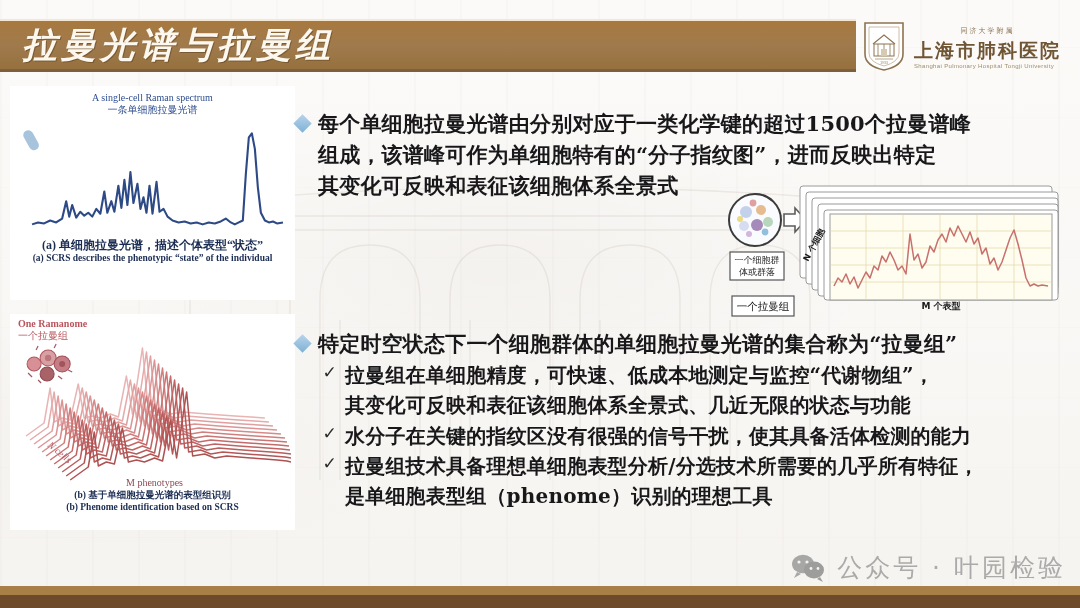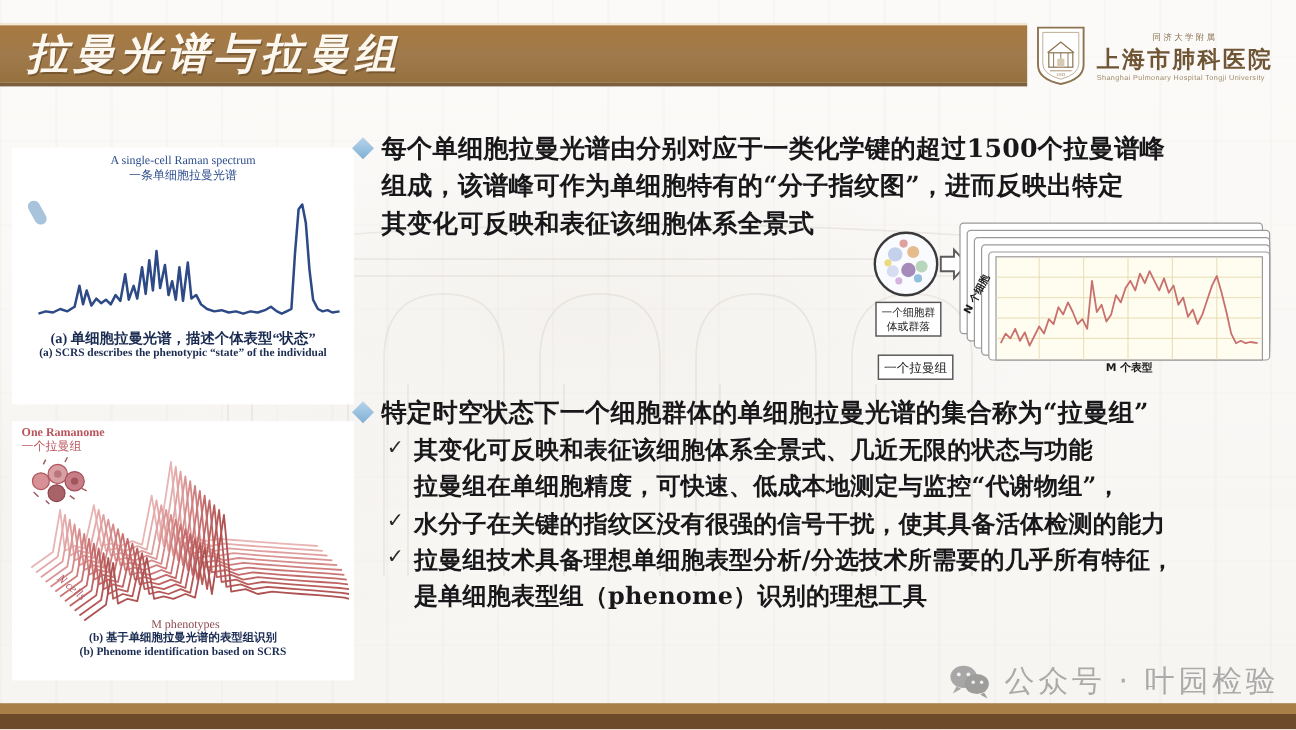--- a/index.html
+++ b/index.html
@@ -70,21 +70,21 @@
     font-size:6px;color:#a08a6b;letter-spacing:.35px;white-space:nowrap;margin-top:3px;
     font-family:"Liberation Sans",sans-serif;
   }
   
   .fig-col{position:absolute;left:10px;top:86px;width:285px;}
   .fig-card{
     background:#ffffff;
     position:relative;
     box-sizing:border-box;
   }
-  .fig-a{height:214px;padding:6px 4px 2px;margin-top:37px;}
+  .fig-a{height:214px;padding:6px 4px 2px;}
   .fig-b{height:216px;margin-top:14px;padding:4px 4px 2px;}
   .fig-title{
     text-align:center;line-height:1.22;
   }
   .fig-title .en{font-size:10px;color:#2e4e8e;font-family:"Liberation Serif",serif;}
   .fig-title .cn{font-size:10px;color:#2e4e8e;}
   .fig-plot{width:100%;height:120px;display:block;}
   .fig-cap{
     text-align:center;line-height:1.25;margin-top:2px;
   }
@@ -296,22 +296,22 @@
       <div class="ptxt">
         <div>特定时空状态下一个细胞群体的单细胞拉曼光谱的集合称为“拉曼组”</div>
       </div>
     </div>
 
     <div class="sub-list">
 
       <div class="sub-item">
         <div class="chk">✓</div>
         <div class="ptxt sub">
+          <div>拉曼组在单细胞精度，可快速、低成本地测定与监控“代谢物组”，</div>
           <div>其变化可反映和表征该细胞体系全景式、几近无限的状态与功能</div>
-          <div>拉曼组在单细胞精度，可快速、低成本地测定与监控“代谢物组”，</div>
         </div>
       </div>
 
       <div class="sub-item">
         <div class="chk">✓</div>
         <div class="ptxt sub">
           <div>水分子在关键的指纹区没有很强的信号干扰，使其具备活体检测的能力</div>
         </div>
       </div>
 

